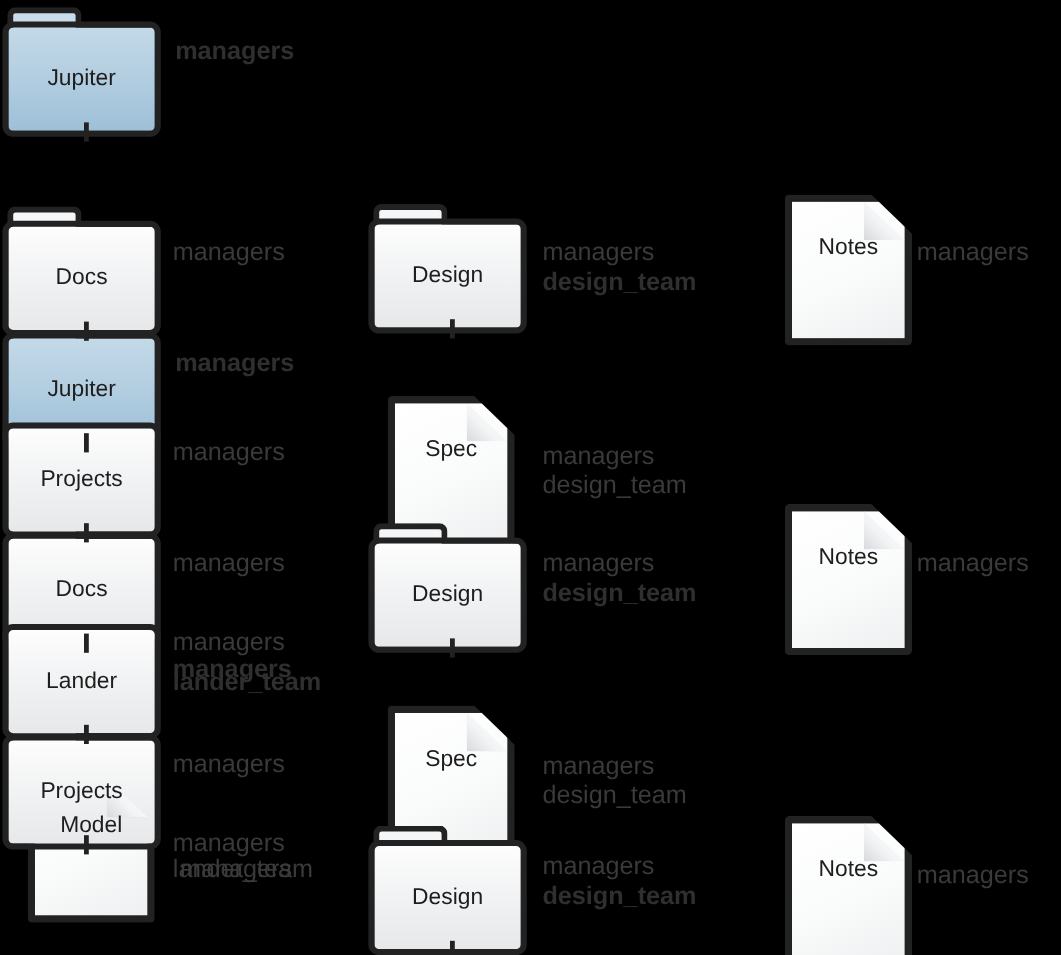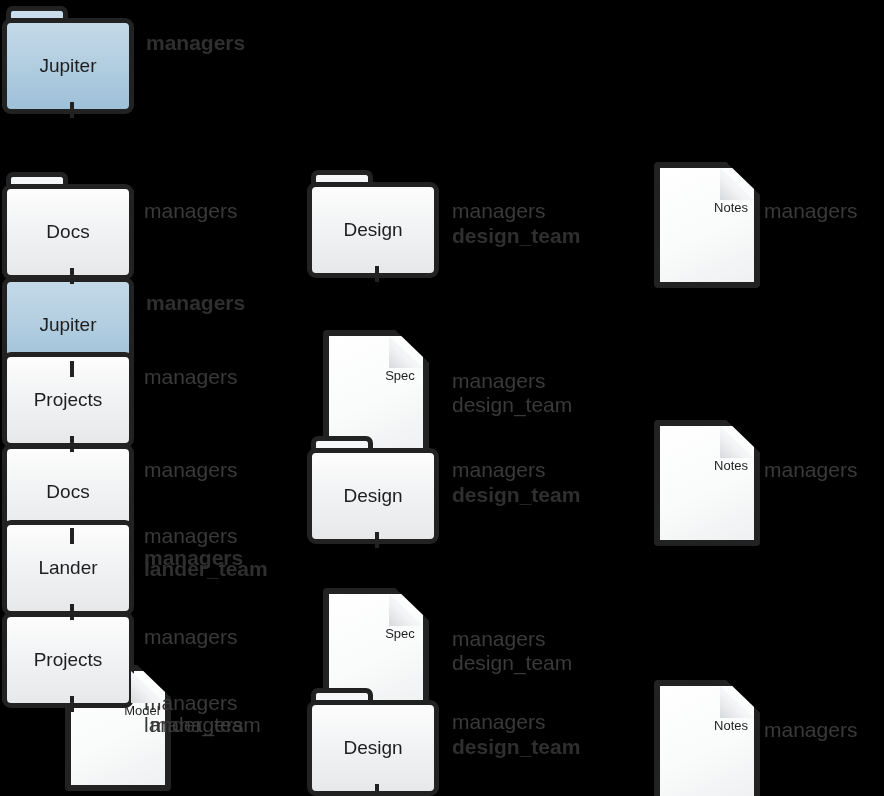--- a/index.html
+++ b/index.html
@@ -70,21 +70,21 @@
     position:absolute;right:6px;top:6px;width:34px;height:32px;
     background:linear-gradient(225deg,#ffffff 0%,#f3f4f5 60%,#d7dadd 100%);
     -webkit-clip-path:polygon(0 0, 100% 100%, 0 100%);
     clip-path:polygon(0 0, 100% 100%, 0 100%);
     box-shadow:-1px 2px 3px rgba(0,0,0,.35);
     z-index:3;
   }
   .doc .dlabel{
     position:absolute;left:0;top:0;width:106px;height:90px;
     display:flex;align-items:center;justify-content:center;
-    font-size:13px;color:#1e1e1e;z-index:5;padding-left:24px;
+    font-size:19px;color:#1e1e1e;z-index:5;
   }
 
   
   .vline{position:absolute;background:#121212;width:4px;}
 
   
   .perm{
     position:absolute;
     color:#3a3a3a;
     font-size:21px;
@@ -167,21 +167,21 @@
   <div class="node" style="left:2px;top:600px;">
     <div class="folder">
       <div class="tab"></div>
       <div class="body"></div>
       <div class="seam"></div>
       <div class="flabel">Projects</div>
     </div>
   </div>
   <div class="perm" style="left:144px;top:620px;">managers</div>
 
-  <div class="node" style="left:23px;top:665px;margin-left:42px;">
+  <div class="node" style="left:23px;top:643px;">
     <div class="doc">
       <div class="page"></div>
       <div class="fold"></div>
       <div class="dlabel">Model</div>
     </div>
   </div>
   <div class="perm" style="left:144px;top:686px;">managers</div>
   <div class="perm" style="left:144px;top:708px;">lander_team</div>
   <div class="perm" style="left:150px;top:708px;">managers</div>
 

